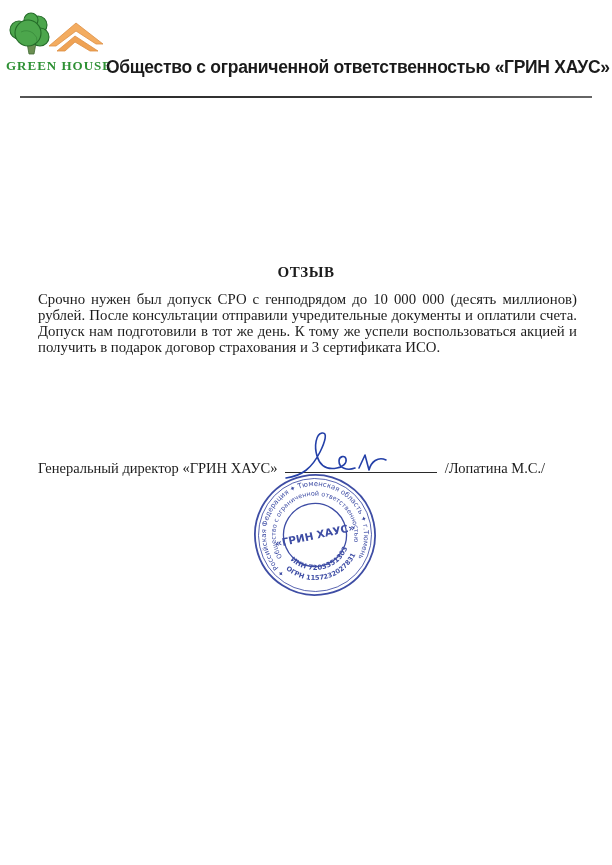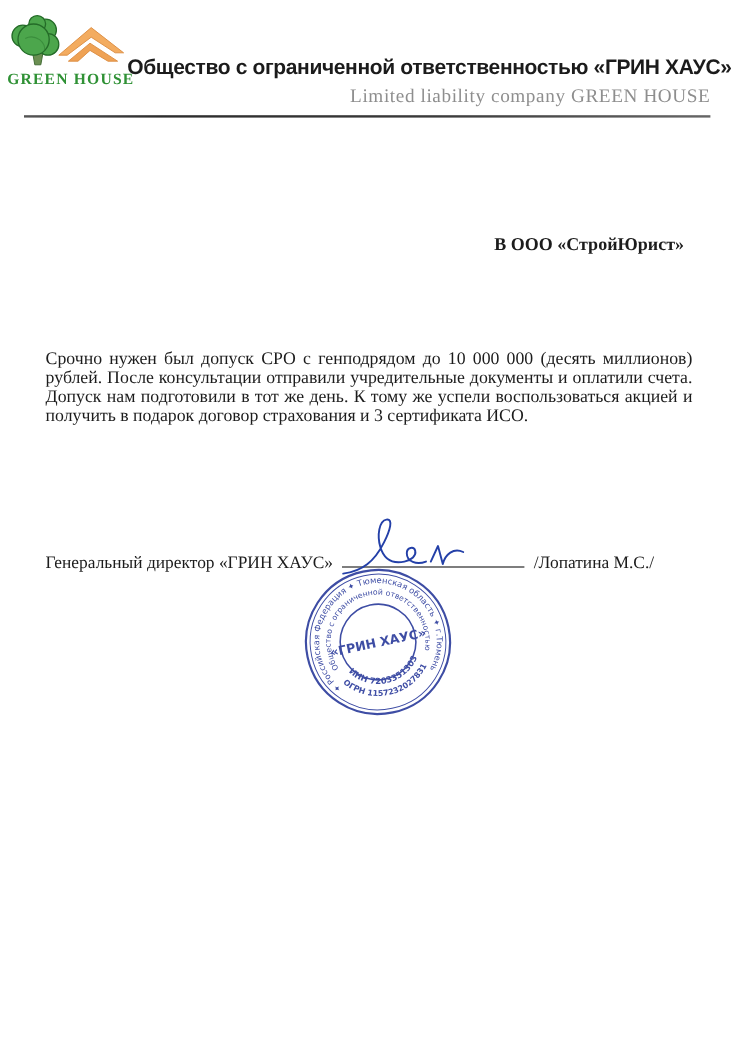--- a/index.html
+++ b/index.html
@@ -7,21 +7,21 @@
     position:relative;width:612px;height:865px;background:#ffffff;overflow:hidden;
     font-family:"Liberation Serif", serif;color:#1c1c1c;
   }
   
   .logo{position:absolute;left:6px;top:10px;width:100px;text-align:center;}
   .logo-art{display:block;margin:0 auto;}
   .logo-brand{
     font-family:"Liberation Serif", serif;font-weight:bold;font-size:13px;
     color:#2f9135;letter-spacing:1px;white-space:nowrap;margin-top:-2px;
   }
-  .head-titles{position:absolute;left:106px;top:46px;width:486px;text-align:right;}
+  .head-titles{position:absolute;left:106px;top:57px;width:486px;text-align:left;}
   .company-ru{
     font-family:"Liberation Sans", sans-serif;font-weight:bold;font-size:17.5px;
     letter-spacing:-0.3px;color:#1b1b1b;white-space:nowrap;
   }
   .company-en{
     font-family:"Liberation Serif", serif;font-size:16px;color:#8e8e8e;
     letter-spacing:0.5px;margin-top:5px;white-space:nowrap;
   }
   .head-rule{position:absolute;left:20px;top:96px;width:572px;height:2px;
     background:linear-gradient(90deg,#555 0%,#2c2c2c 20%,#3a3a3a 60%,#666 100%);}
@@ -65,26 +65,25 @@
       <g>
         <polygon points="42,36 69,13 96,34 89,34 69,21 49,36" fill="#f3ac60" stroke="#dd8f45" stroke-width="0.8"></polygon>
         <polygon points="50,41 68,26 91,41 83,41 68,32 58,41" fill="#efa254" stroke="#dd8f45" stroke-width="0.8"></polygon>
       </g>
     </svg>
     <div class="logo-brand">GREEN HOUSE</div>
   </div>
 
   <div class="head-titles">
     <div class="company-ru">Общество с ограниченной ответственностью «ГРИН ХАУС»</div>
-    <div class="company-en">Limited liability company GREEN HOUSE</div>
   </div>
   <div class="head-rule"></div>
 
-  <div class="recipient">В ООО «СтройЮрист»</div>
 
+  <div class="doc-title">ОТЗЫВ</div>
   <div class="doc-par">Срочно нужен был допуск СРО с генподрядом до 10 000 000 (десять миллионов) рублей. После консультации отправили учредительные документы и оплатили счета. Допуск нам подготовили в тот же день. К тому же успели воспользоваться акцией и получить в подарок договор страхования и 3 сертификата ИСО.</div>
 
   <div class="sign-row">
     <span class="sign-label">Генеральный директор «ГРИН ХАУС»</span>
     <span class="sign-blank"></span>
     <span class="sign-name">/Лопатина М.С./</span>
   </div>
 
   <svg class="signature-svg" width="118" height="58" viewBox="0 0 118 58">
     <path d="M6,50 C22,48 32,40 40,24 C45,14 48,4 42,5 C36,6 34,18 37,28 C40,38 47,42 57,40

